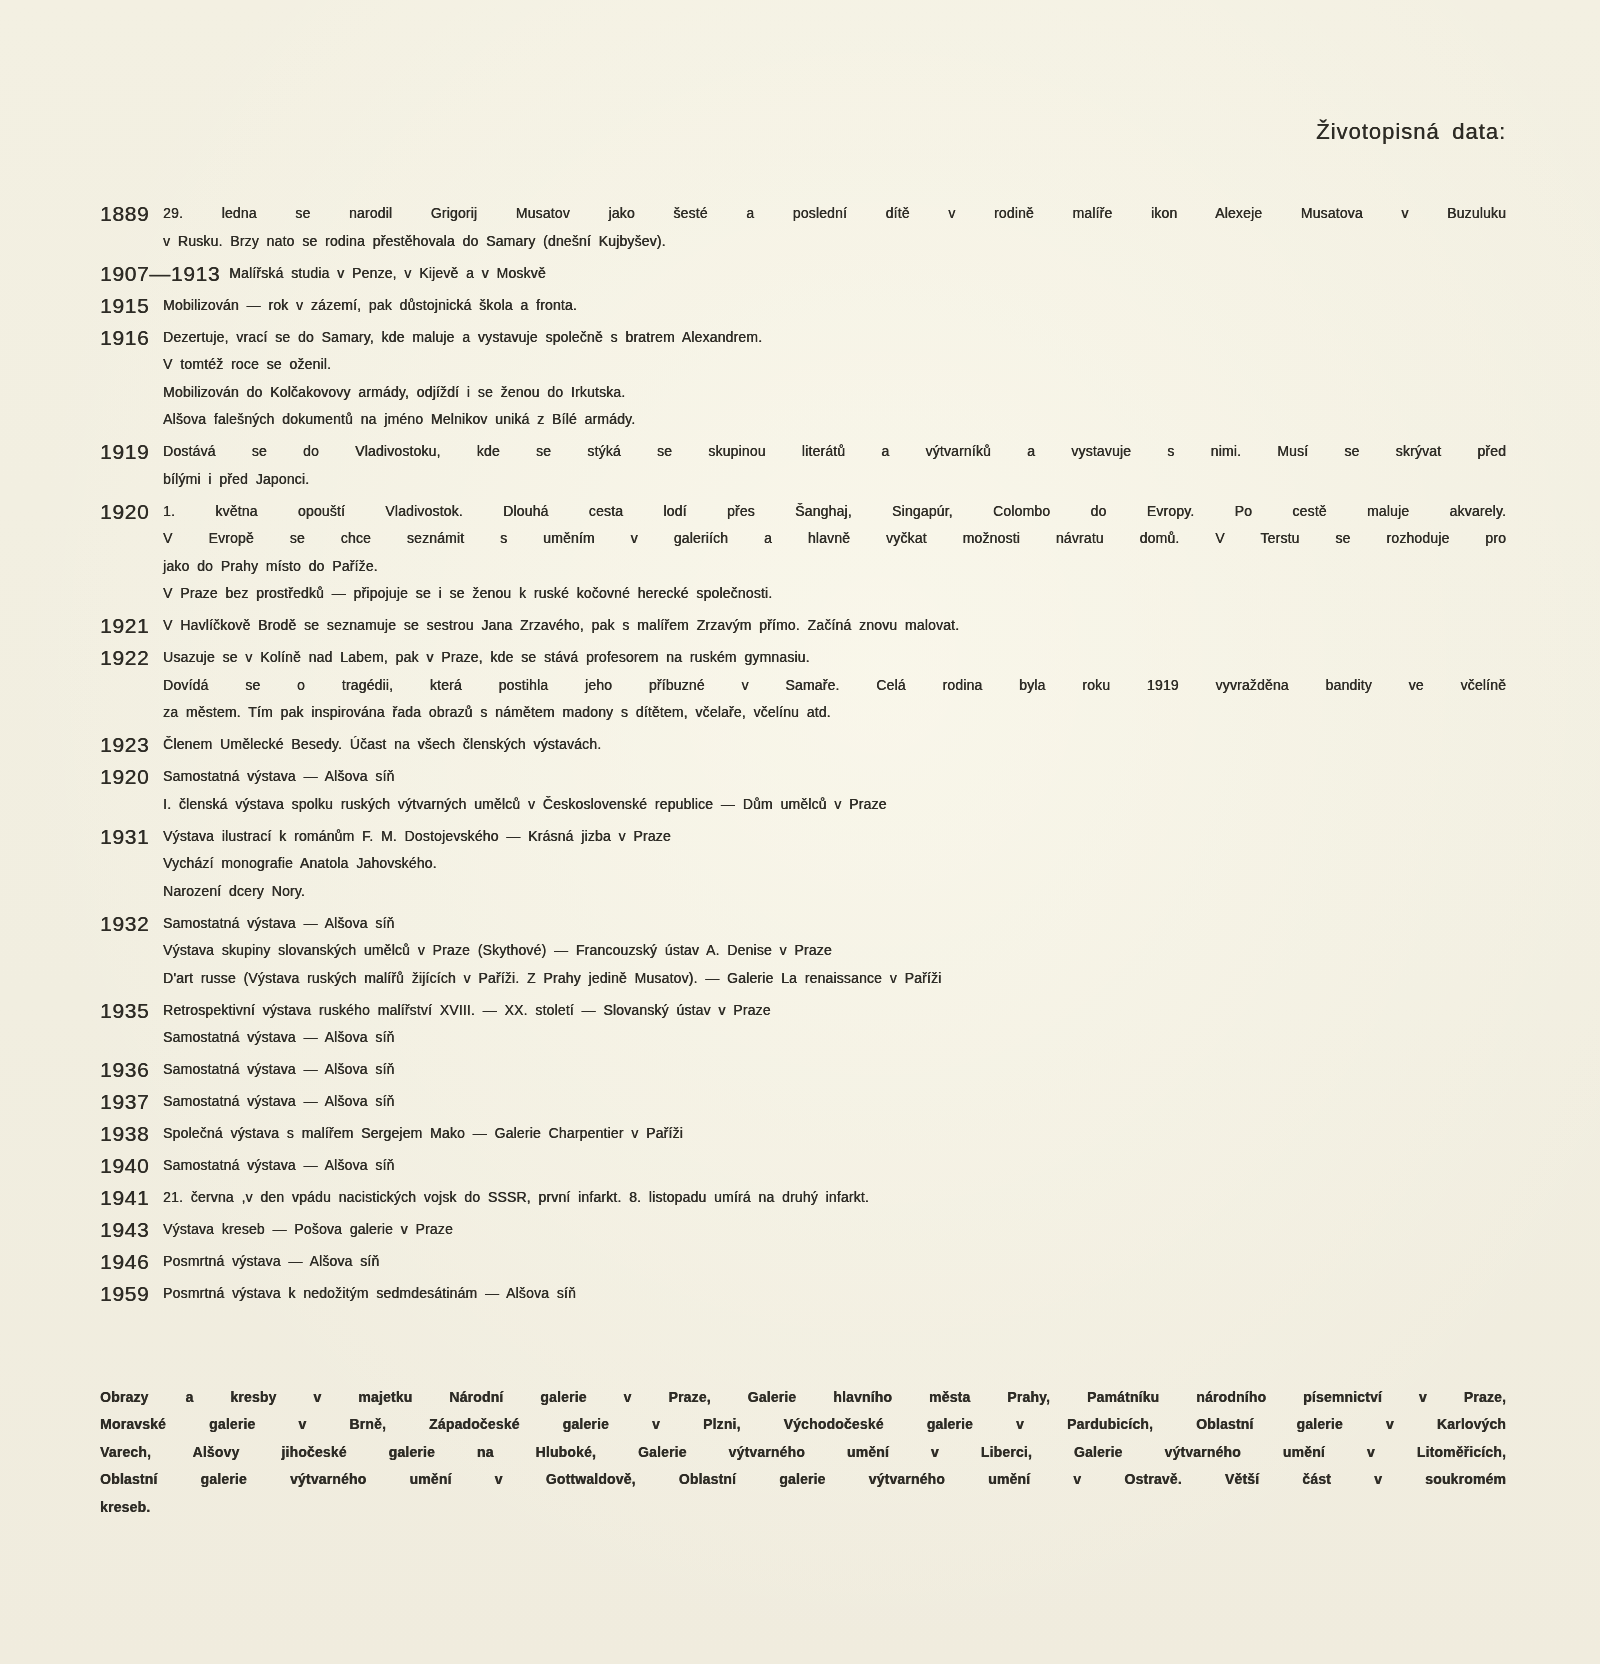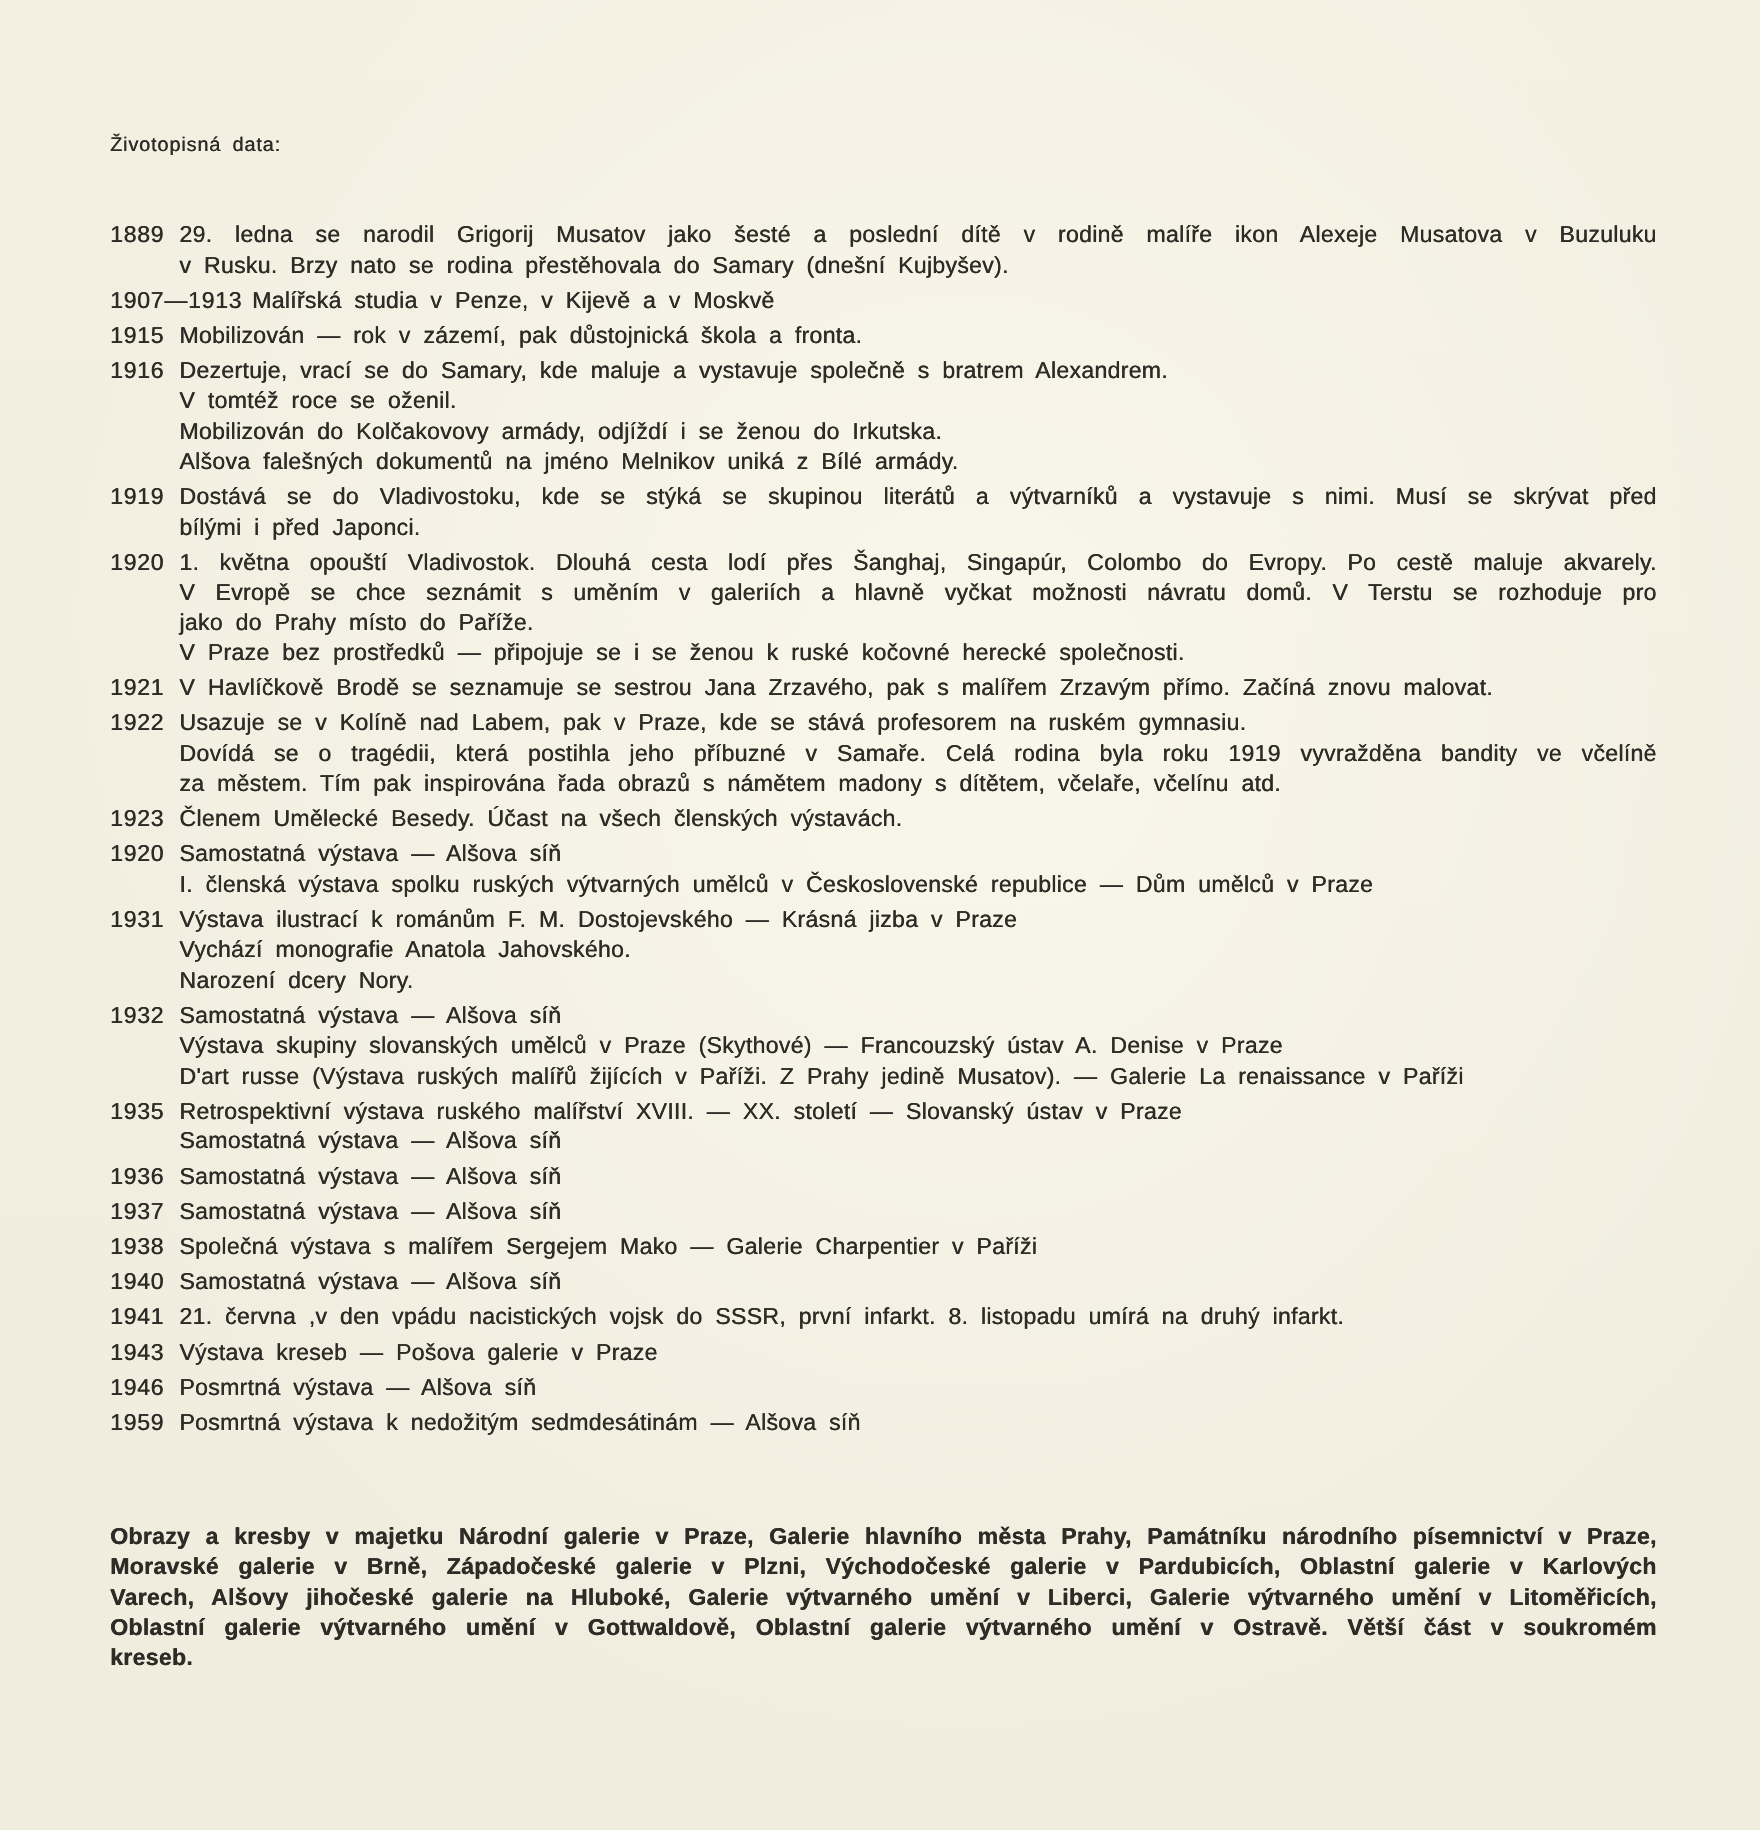--- a/index.html
+++ b/index.html
@@ -21,39 +21,40 @@
     
     text-shadow: 0.35px 0 0 currentColor;
   }
   .content {
     position: absolute;
     left: 100px;
     top: 118px;
     width: 1406px;
   }
   .title {
-    font-size: 18px;
+    font-size: 22px;
     line-height: 27px;
     letter-spacing: 0.045em;
     word-spacing: 0.25em;
+    text-align: right;
   }
   .timeline { margin-top: 55px; }
   .entry { display: flex; margin-bottom: 4.5px; }
   .year {
     min-width: 54px;
     margin-right: 9px;
     flex-shrink: 0;
     font-size: 21px;
     line-height: 27.5px;
     letter-spacing: 0.03em;
     white-space: nowrap;
   }
   .lines { flex: 1; min-width: 0; }
   .line {
-    font-size: 21px;
+    font-size: 14px;
     line-height: 27.5px;
     letter-spacing: 0.012em;
     word-spacing: 0.26em;
   }
   .line.j {
     word-spacing: normal;
     text-align: justify;
     text-align-last: justify;
   }
   .footer { margin-top: 76px; font-weight: bold; }

